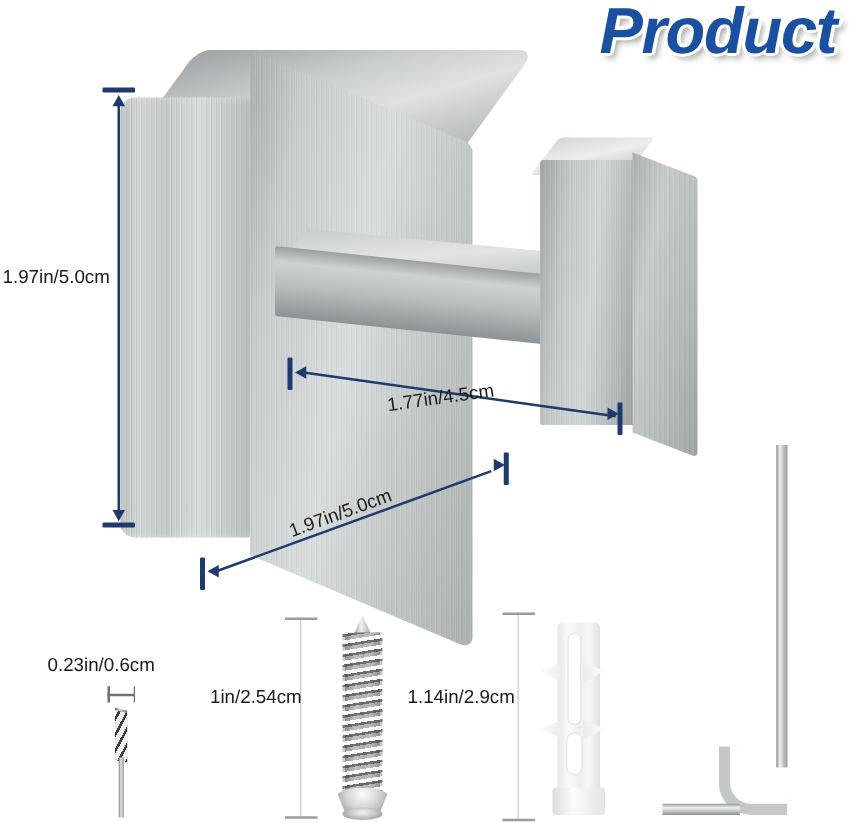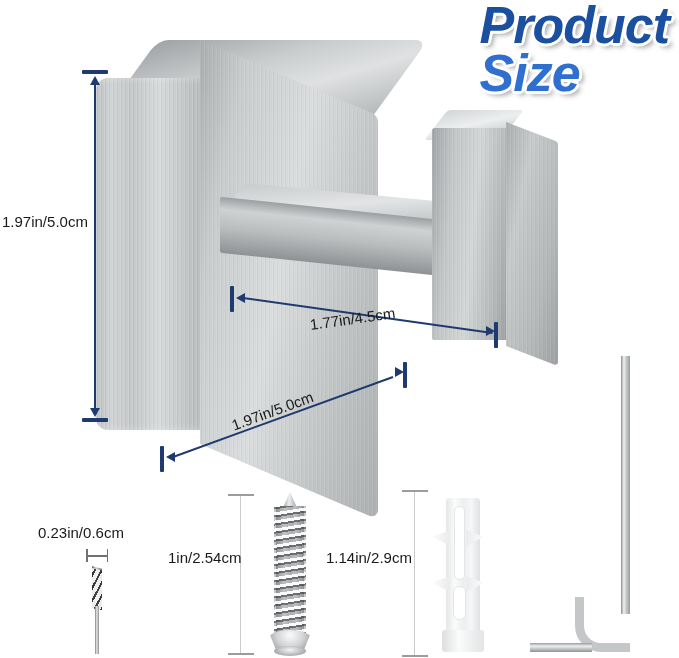--- a/index.html
+++ b/index.html
@@ -239,21 +239,20 @@
     background:linear-gradient(180deg,#989b9d 0%,#eef0f0 35%,#bcbfc0 70%,#8e9193 100%);
   }
 </style>
 </head>
 <body>
 
 <div class="stage">
 
   <div class="abs" id="title-block">
     <span class="title-line" id="title-product">Product</span>
-    <span class="title-line" id="title-size">Size</span>
   </div>
 
   <div class="abs" id="hook-wrap">
 
     <div class="plate">
       <div class="plate-top"></div>
       <div class="plate-face">
         <div class="grain"></div>
       </div>
       <div class="plate-side">

